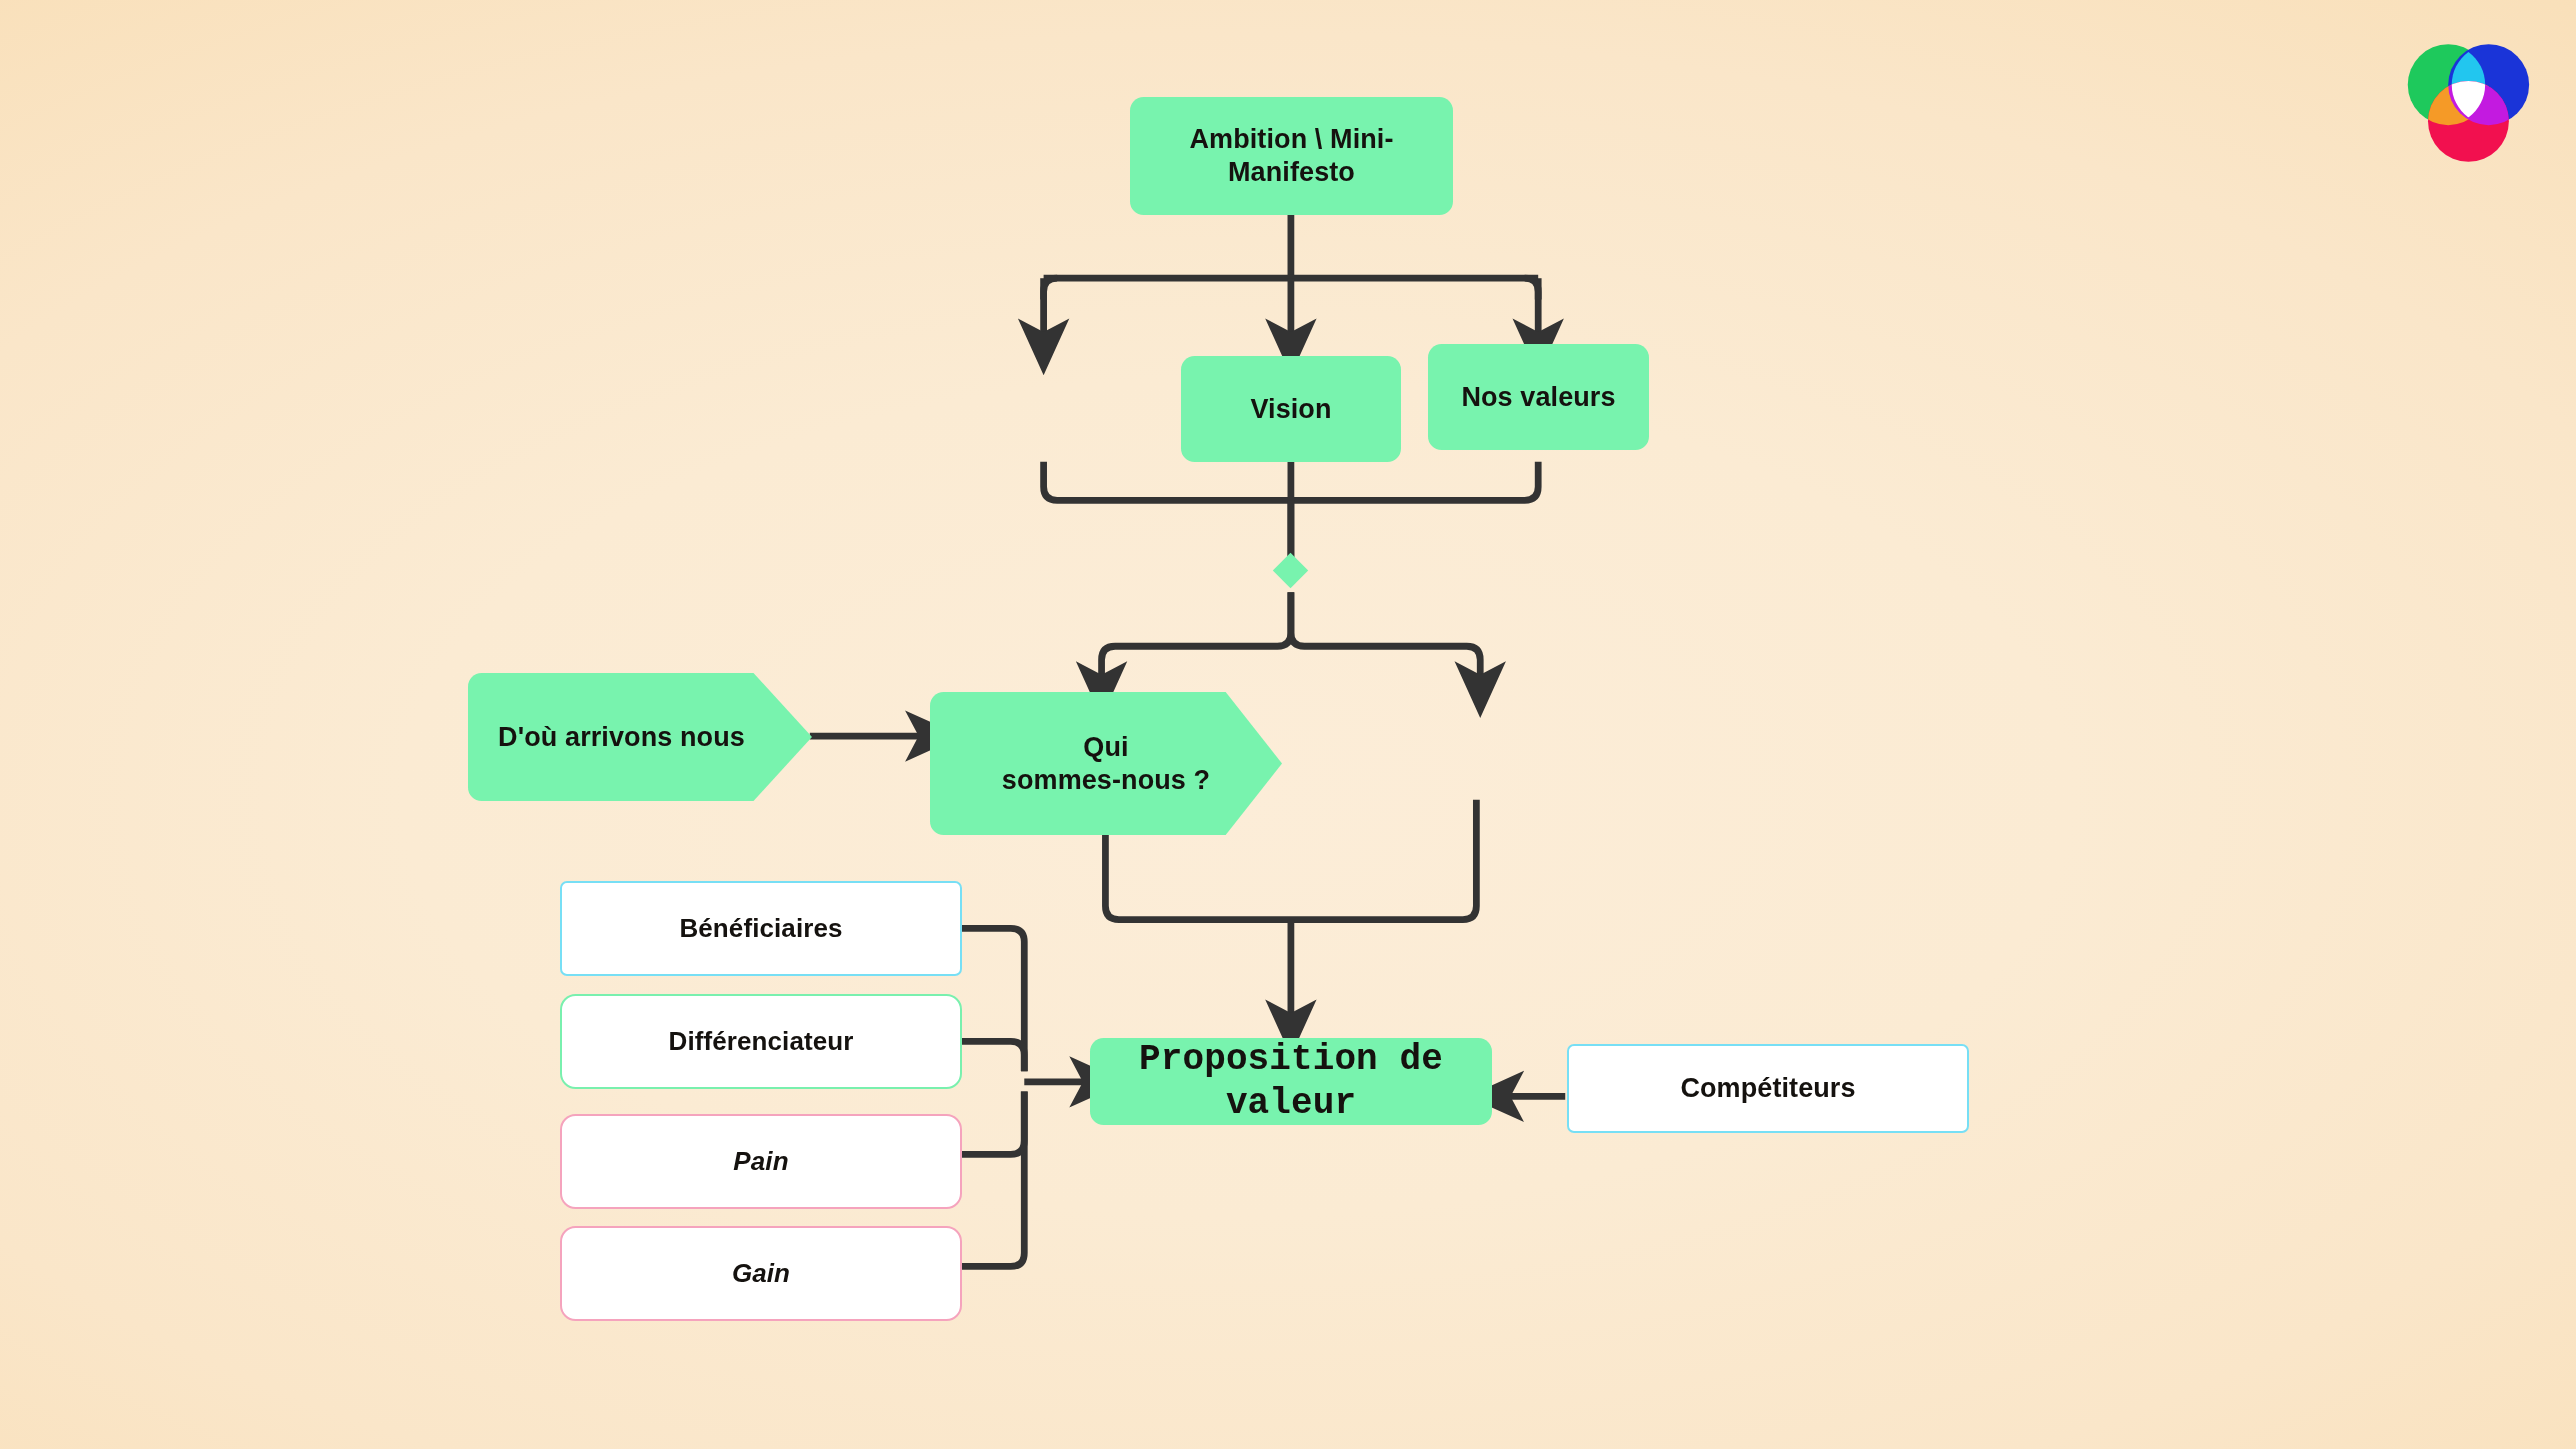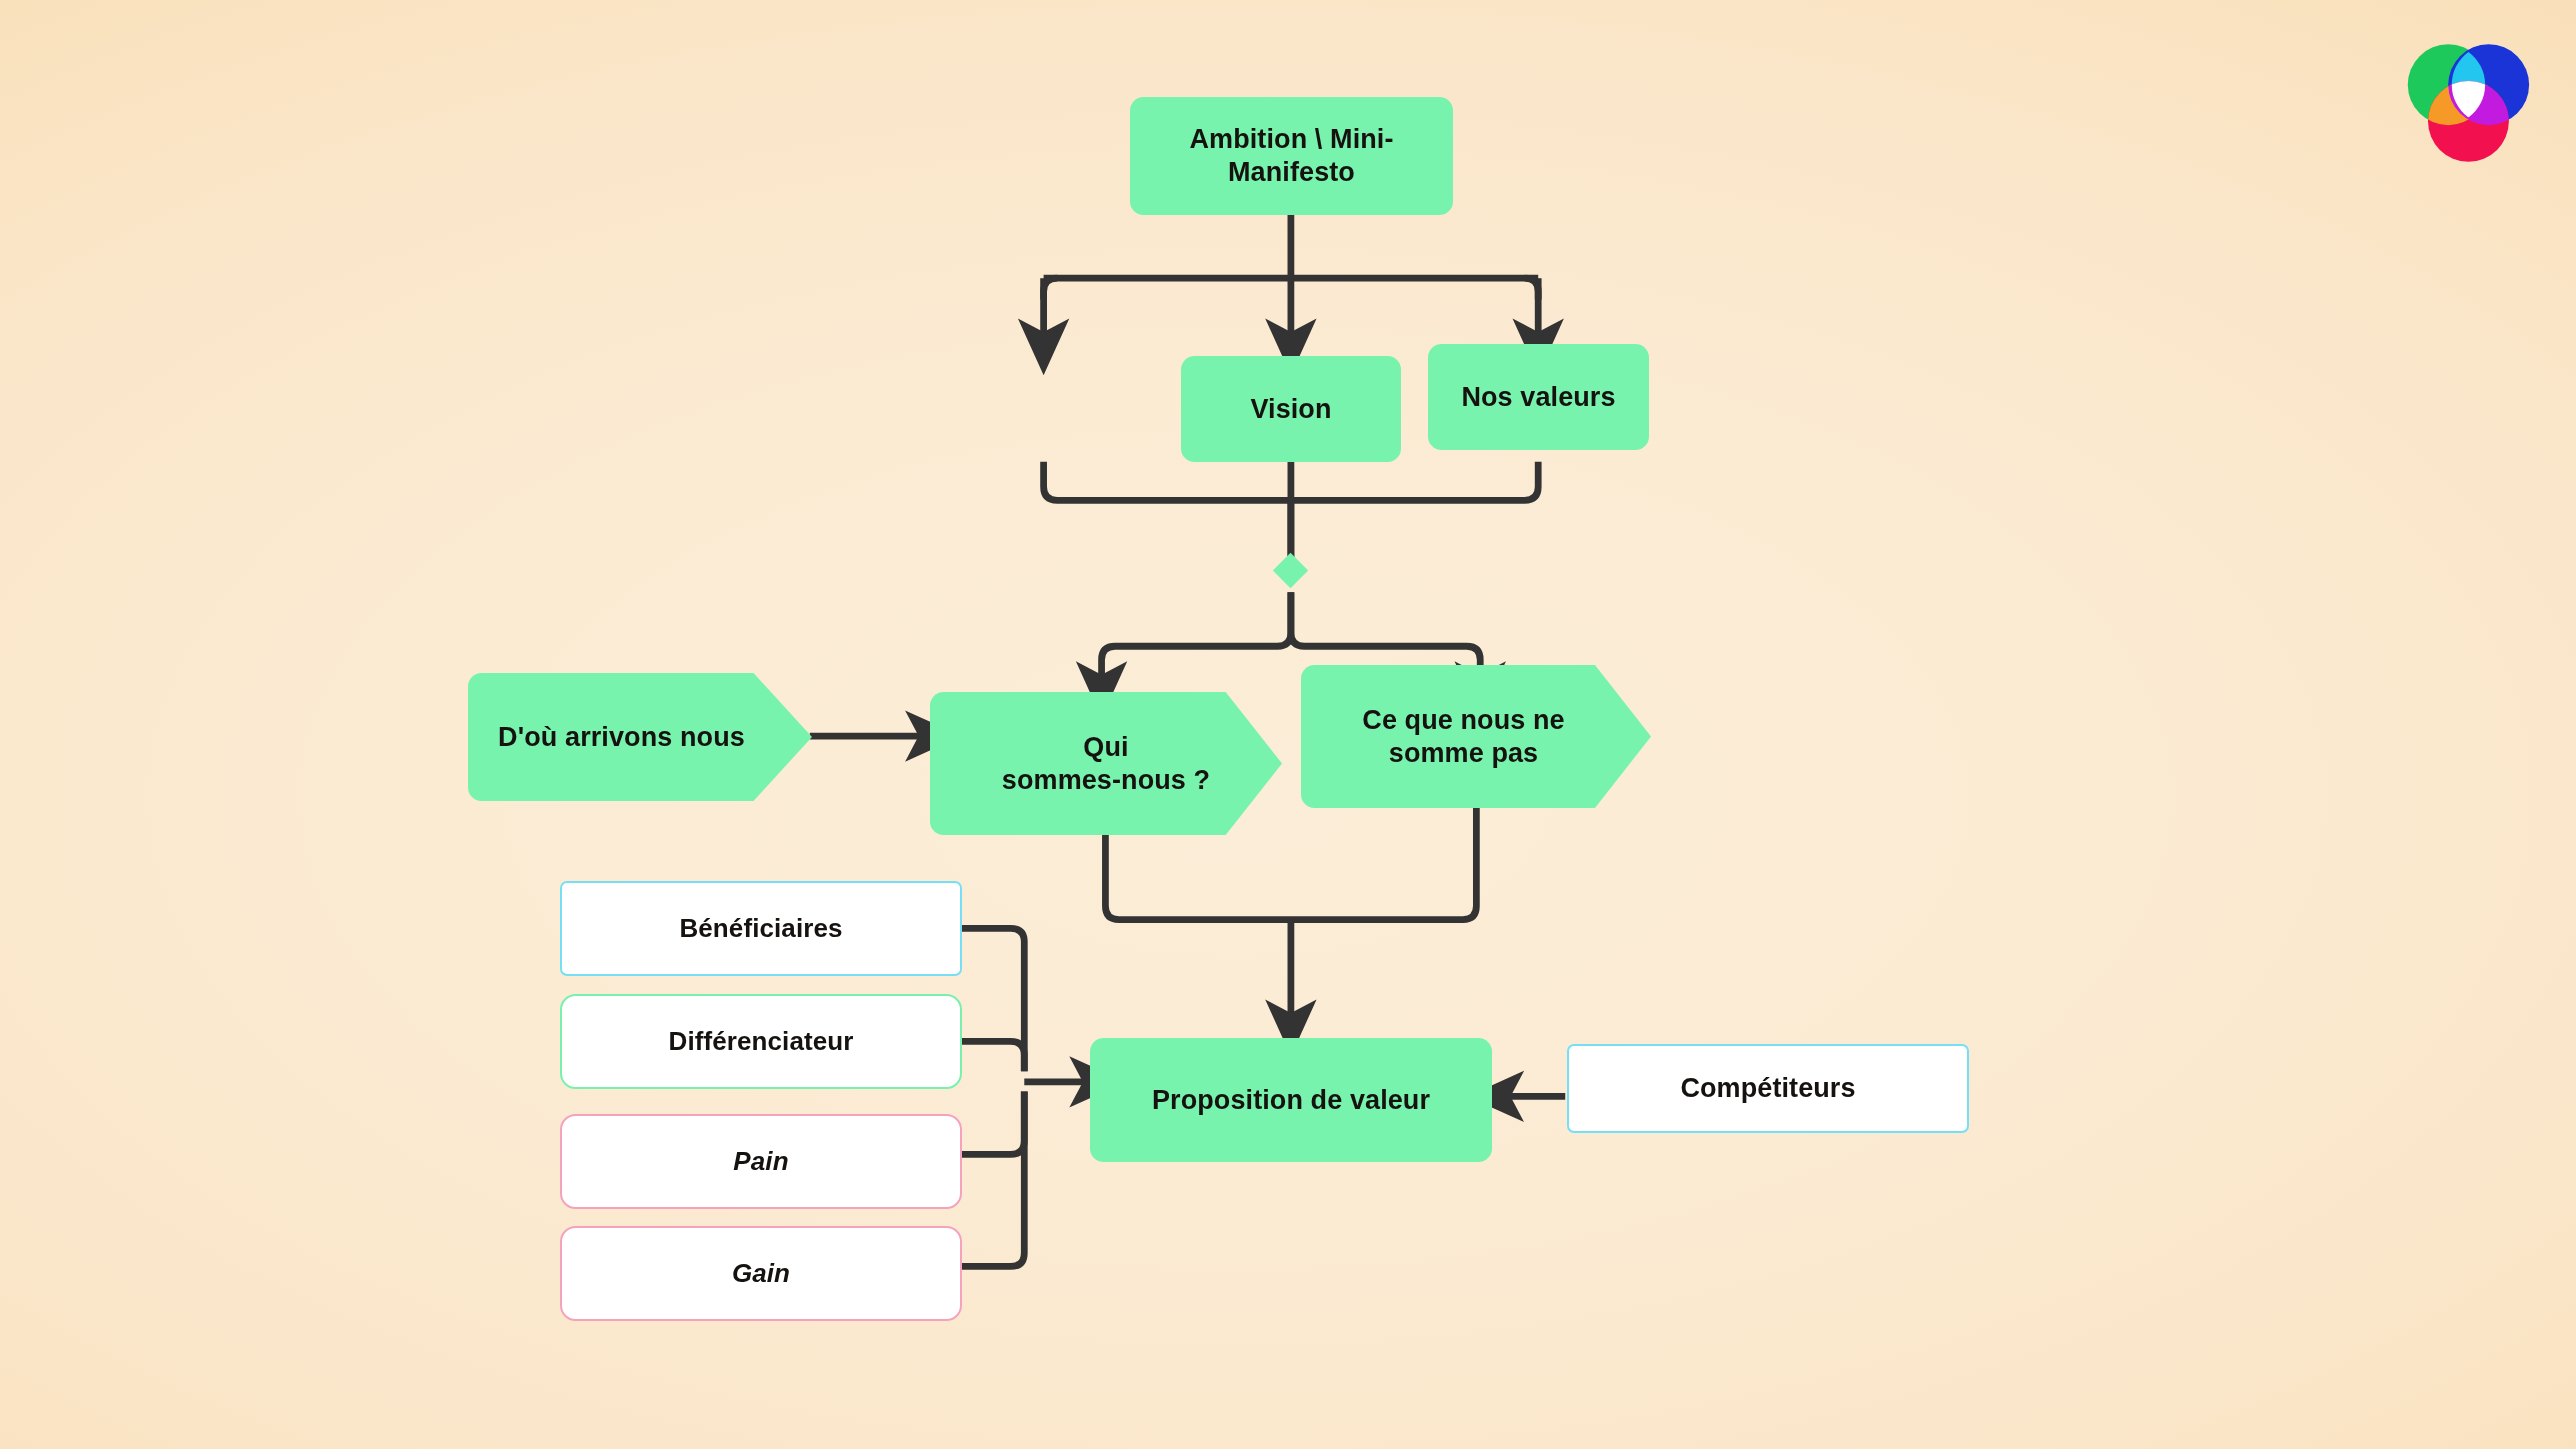--- a/index.html
+++ b/index.html
@@ -162,43 +162,38 @@
               clip-path: polygon(0 0, 83% 0, 100% 50%, 83% 100%, 0 100%);">
     <span class="label" style="margin-left:-37px;">D'où arrivons nous</span>
   </div>
 
   <div class="node chevron" style="left:930px; top:692px; width:352px; height:143px; font-size:27px; flex-direction:column;
               clip-path: polygon(0 0, 84% 0, 100% 50%, 84% 100%, 0 100%);">
     <span>Qui</span>
     <span>sommes-nous ?</span>
   </div>
 
-  <div class="node chevron" style="left:1301px; top:665px; width:350px; height:143px; font-size:27px; flex-direction:column;
-              clip-path: polygon(0 0, 84% 0, 100% 50%, 84% 100%, 0 100%);">
-    <span style="margin-left:-25px;">Ce que nous ne</span>
-    <span style="margin-left:-25px;">somme pas</span>
-  </div>
 
   <div class="node card border-cyan" style="left:560px; top:881px; width:402px; height:95px; font-size:26px;">
     <span class="label">Bénéficiaires</span>
   </div>
 
   <div class="node card border-green" style="left:560px; top:994px; width:402px; height:95px; font-size:26px;">
     <span class="label">Différenciateur</span>
   </div>
 
   <div class="node card border-pink italic" style="left:560px; top:1107px; width:402px; height:95px; font-size:26px;">
     <span class="label">Pain</span>
   </div>
 
   <div class="node card border-pink italic" style="left:560px; top:1219px; width:402px; height:95px; font-size:26px;">
     <span class="label">Gain</span>
   </div>
 
-  <div class="node green" style="left:1090px; top:1038px; width:402px; height:124px; font-size:27px;">
+  <div class="node green" style="left:1090px; top:1038px; width:402px; height:87px; font-size:36px;font-family:Liberation Mono, monospace;">
     <span class="label">Proposition de valeur</span>
   </div>
 
   <div class="node card border-cyan" style="left:1567px; top:1044px; width:402px; height:89px; font-size:27px;">
     <span class="label">Compétiteurs</span>
   </div>
 
   <div id="logo" style="left:2402px; top:41px;">
     <svg viewBox="0 0 135 130" width="130" height="126" xmlns="http://www.w3.org/2000/svg">
       <g>

